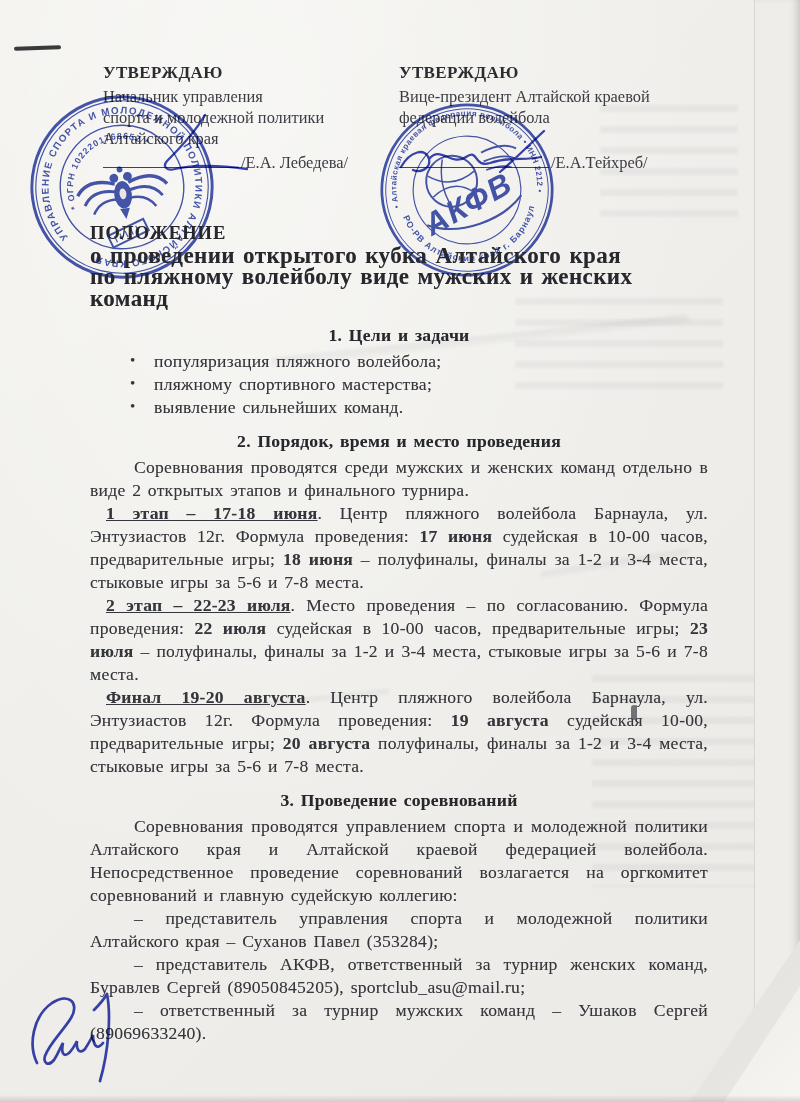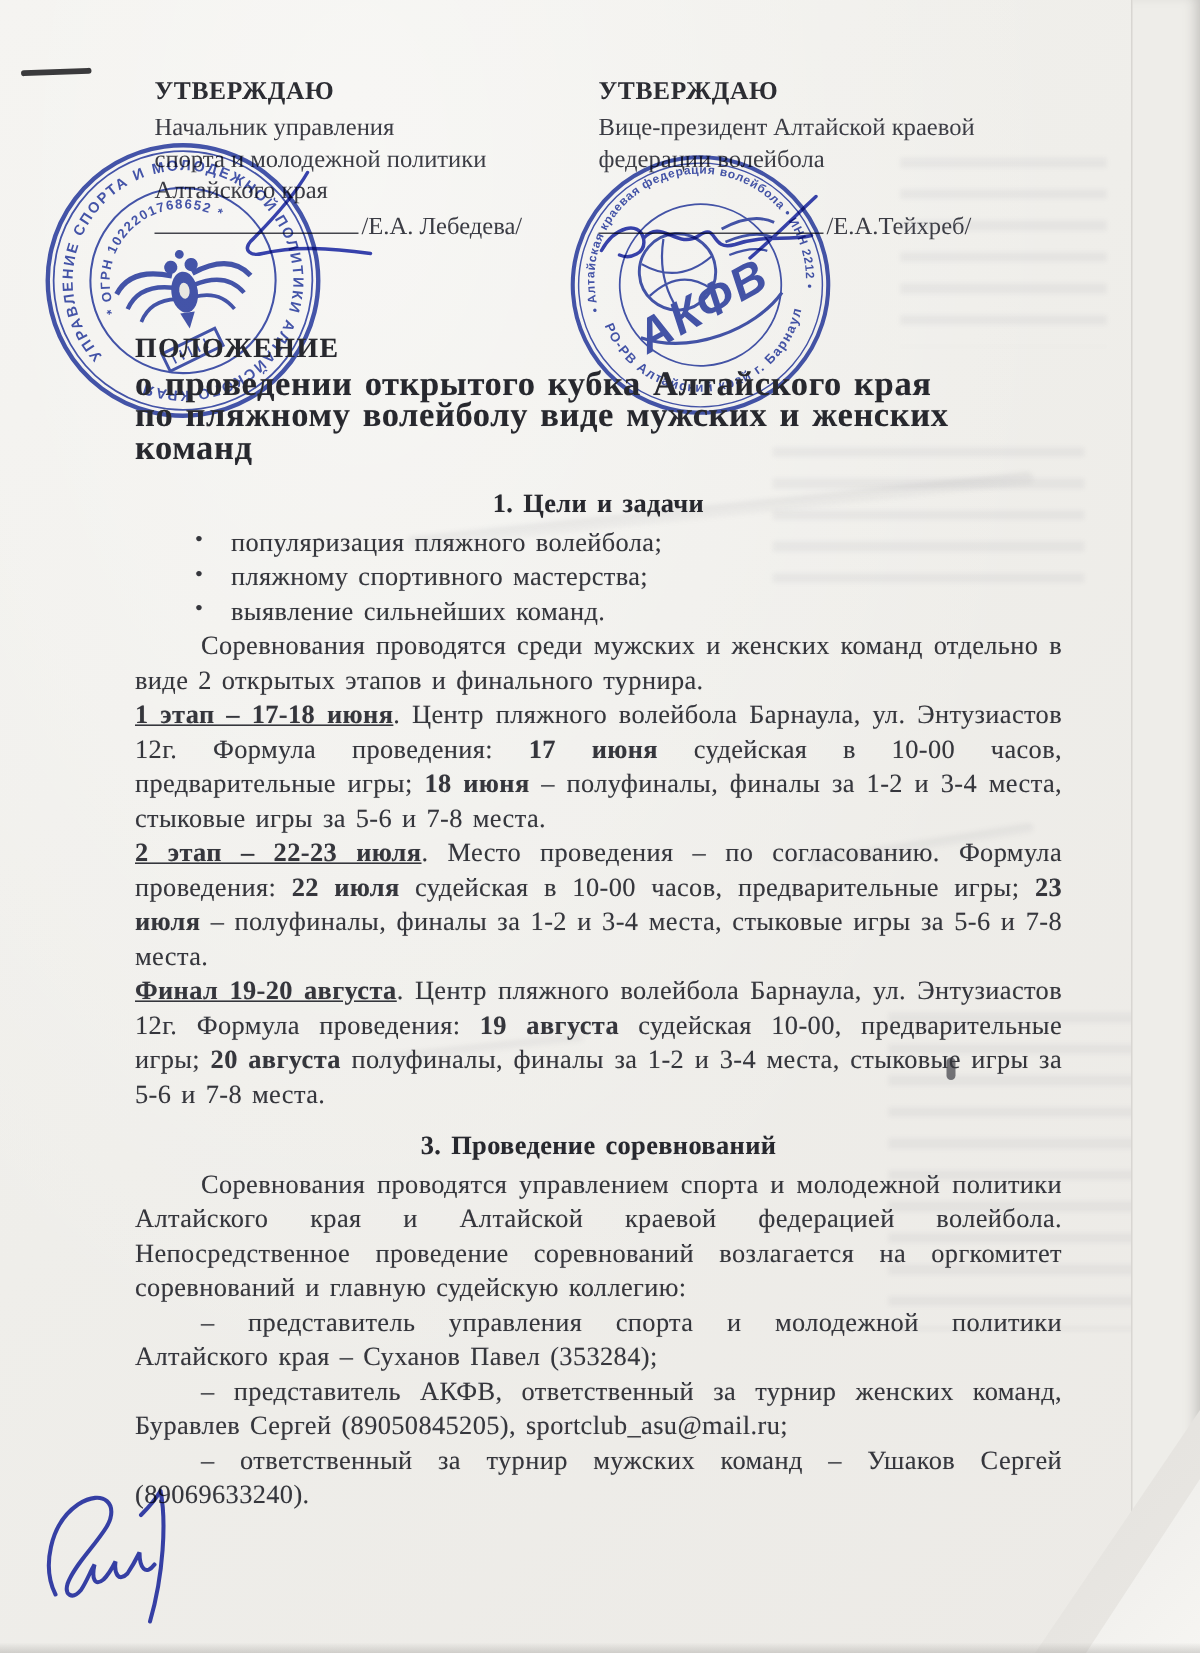--- a/index.html
+++ b/index.html
@@ -12,21 +12,21 @@
       radial-gradient(ellipse at 30% 10%, rgba(255,255,255,.45), rgba(255,255,255,0) 60%),
       linear-gradient(135deg,#f2f1ed 0%, #efeeea 45%, #eceae6 100%);
     color:#34353b;
   }
 
   
   .corner-mark { position:absolute; left:14px; top:46px; width:47px; height:3.5px;
     background:#3a3a3c; border-radius:2px; transform:rotate(-2deg); }
 
   
-  .approval { position:absolute; top:50px; font-size:16.4px; line-height:21px; color:#3b3c44; }
+  .approval { position:absolute; top:62px; font-size:16.4px; line-height:21px; color:#3b3c44; }
   .approval-left  { left:103px; width:300px; }
   .approval-right { left:399px; width:330px; }
   .appr-title { font-weight:bold; font-size:17px; letter-spacing:.4px; color:#2c2d33; margin-bottom:3px; }
   .appr-gap { height:21px; }
   .sig-row { margin-top:3px; white-space:nowrap; }
   .sig-line { display:inline-block; vertical-align:baseline; height:13px; border-bottom:1.3px solid #44454c; }
   .approval-left  .sig-line { width:136px; }
   .approval-right .sig-line { width:150px; }
   .sig-name { margin-left:2px; }
 
@@ -38,21 +38,21 @@
   .doc-title { text-align:left; font-weight:bold; color:#27282e; line-height:21.5px; margin-bottom:15px; }
   .doc-title .t1 { font-size:18.5px; letter-spacing:1px; }
   .doc-title .t2, .doc-title .t3 { font-size:23px; letter-spacing:.4px; }
   .sec-heading { text-align:center; font-weight:bold; color:#27282e; margin:11px 0 3px; }
   .bullets { list-style:none; padding-left:40px; }
   .bullets li { position:relative; padding-left:24px; }
   .bullets .dot { position:absolute; left:0; top:-1px; font-size:15px; }
   .para { margin:0; }
   .indent { text-indent:44px; }
   .b { font-weight:bold; }
-  .u { text-decoration:underline; }
+  .u { text-decoration:underline;margin-left:16px; }
 
   
   .stamp { position:absolute; mix-blend-mode:multiply; opacity:.88; }
   .stamp-left  { left:24px;  top:89px;  width:196px; height:196px; transform:rotate(-8deg); }
   .stamp-right { left:374px; top:97px;  width:186px; height:186px; transform:rotate(-4deg); }
   .stamp .ink { stroke:#2c3fa6; fill:none; }
   .stamp .fill { fill:#2c3fa6; stroke:none; }
   .stamp text { fill:#2c3fa6; font-family:"Liberation Sans", sans-serif; }
   .ring   { font-size:10px;  font-weight:bold; letter-spacing:1.4px; }
   .ring-sm{ font-size:9px;   font-weight:bold; letter-spacing:1px; }
@@ -186,20 +186,21 @@
       <div class="t3">по пляжному волейболу виде мужских и женских команд</div>
     </div>
 
     <div class="sec-heading">1. Цели и задачи</div>
     <ul class="bullets">
       <li><span class="dot">•</span><span>популяризация пляжного волейбола;</span></li>
       <li><span class="dot">•</span><span>пляжному спортивного мастерства;</span></li>
       <li><span class="dot">•</span><span>выявление сильнейших команд.</span></li>
     </ul>
 
+    <div class="sec-heading">2. Порядок, время и место проведения</div>
     <p class="para indent"><span>Соревнования проводятся среди мужских и женских команд отдельно в виде 2 открытых этапов и финального турнира.</span></p>
     <p class="para"><span class="b u">1 этап – 17-18 июня</span><span>. Центр пляжного волейбола Барнаула, ул. Энтузиастов 12г. Формула проведения: </span><span class="b">17 июня</span><span> судейская в 10-00 часов, предварительные игры; </span><span class="b">18 июня</span><span> – полуфиналы, финалы за 1-2 и 3-4 места, стыковые игры за 5-6 и 7-8 места.</span></p>
     <p class="para"><span class="b u">2 этап – 22-23 июля</span><span>. Место проведения – по согласованию. Формула проведения: </span><span class="b">22 июля</span><span> судейская в 10-00 часов, предварительные игры; </span><span class="b">23 июля</span><span> – полуфиналы, финалы за 1-2 и 3-4 места, стыковые игры за 5-6 и 7-8 места.</span></p>
     <p class="para"><span class="b u">Финал 19-20 августа</span><span>. Центр пляжного волейбола Барнаула, ул. Энтузиастов 12г. Формула проведения: </span><span class="b">19 августа</span><span> судейская 10-00, предварительные игры; </span><span class="b">20 августа</span><span> полуфиналы, финалы за 1-2 и 3-4 места, стыковые игры за 5-6 и 7-8 места.</span></p>
 
     <div class="sec-heading">3. Проведение соревнований</div>
     <p class="para indent"><span>Соревнования проводятся управлением спорта и молодежной политики Алтайского края и Алтайской краевой федерацией волейбола. Непосредственное проведение соревнований возлагается на оргкомитет соревнований и главную судейскую коллегию:</span></p>
     <p class="para indent"><span>– представитель управления спорта и молодежной политики Алтайского края – Суханов Павел (353284);</span></p>
     <p class="para indent"><span>– представитель АКФВ, ответственный за турнир женских команд, Буравлев Сергей (89050845205), sportclub_asu@mail.ru;</span></p>
     <p class="para indent"><span>– ответственный за турнир мужских команд – Ушаков Сергей (89069633240).</span></p>

